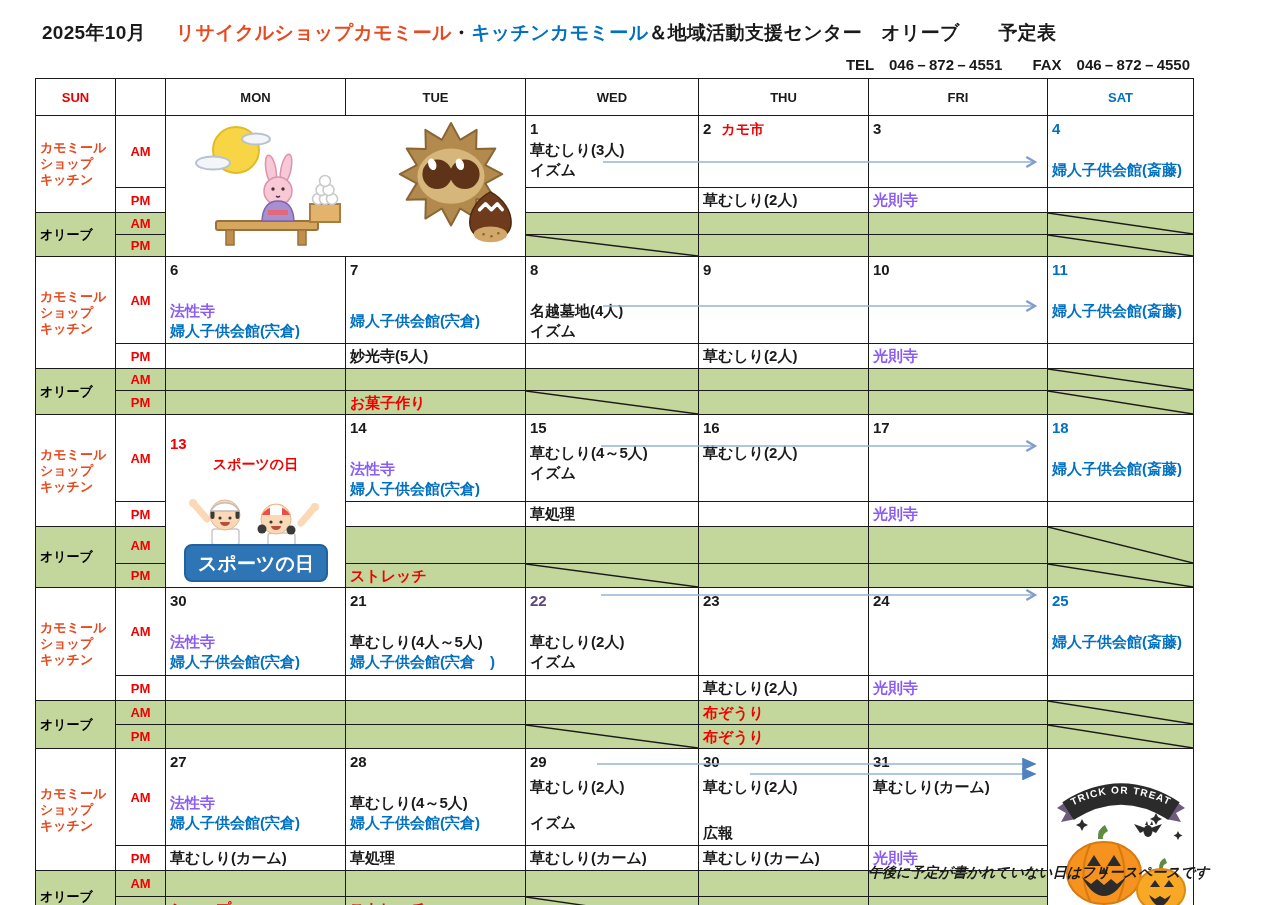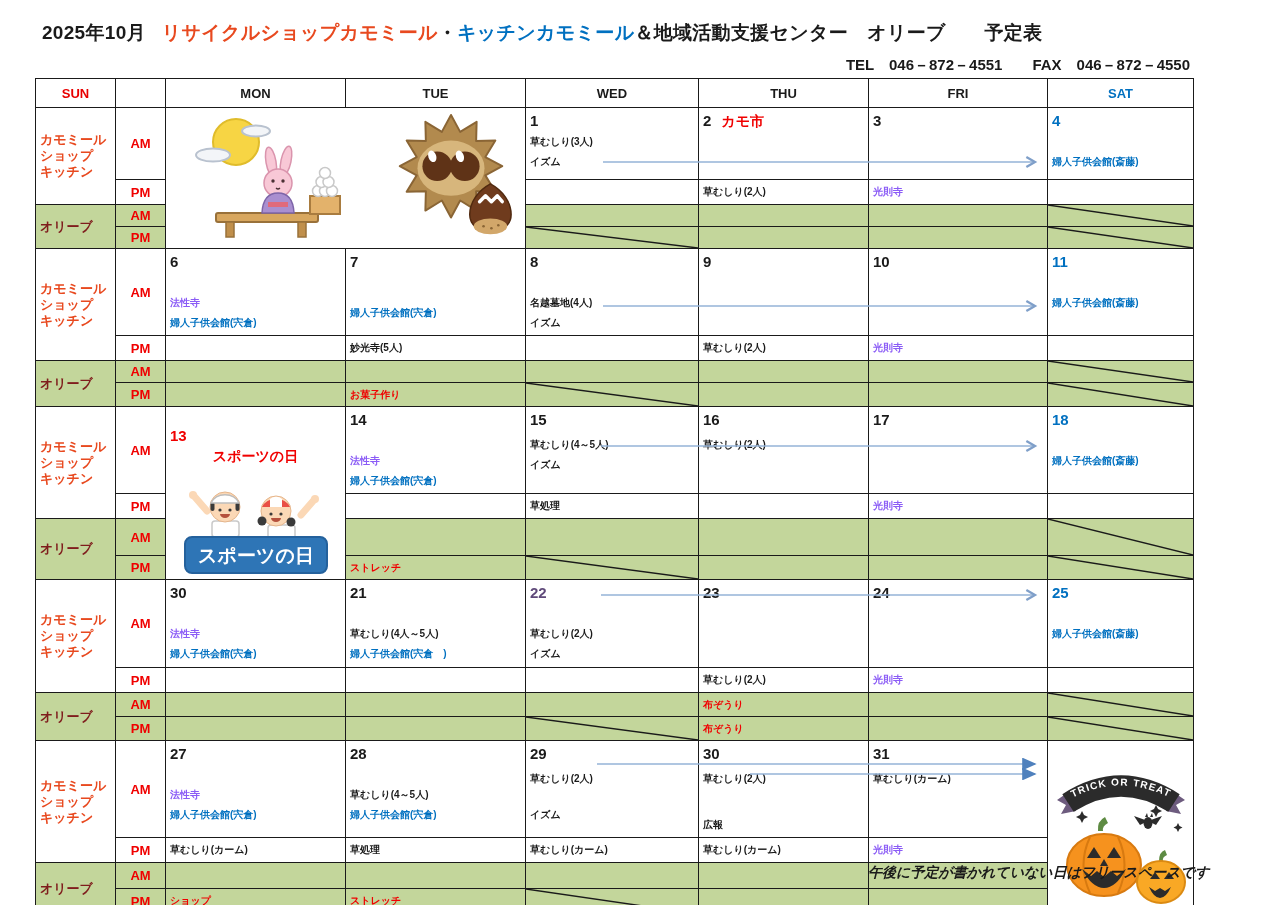--- a/index.html
+++ b/index.html
@@ -1,43 +1,43 @@
 <!DOCTYPE html>
 <html><head>
 <meta charset="utf-8">
 <style>
   html,body{margin:0;padding:0;background:#fff;}
   .page{position:relative;width:1280px;height:905px;background:#fff;overflow:hidden;
         font-family:"Liberation Sans","DejaVu Sans",sans-serif;font-weight:bold;color:#1a1a1a;}
   .title{position:absolute;left:42px;top:20px;font-size:19px;white-space:nowrap;letter-spacing:.3px;}
-  .t-month{margin-right:16px;}
+  .t-month{margin-right:30px;}
   .seg-shop{color:#e8491f;}
   .seg-kitchen{color:#0070c0;margin-top:28px;}
   .contact{position:absolute;top:56px;right:90px;font-size:15px;white-space:nowrap;}
   .note{position:absolute;left:868px;top:864px;font-size:14px;white-space:nowrap;font-style:italic;}
   .cal{position:absolute;left:35px;top:78px;width:1158px;height:784px;}
   table{border-collapse:collapse;table-layout:fixed;width:1158px;}
   td,th{border:1.5px solid #1a1a1a;padding:0;vertical-align:top;overflow:hidden;}
   th{font-size:13px;text-align:center;vertical-align:middle;background:#fff;}
   th.sun{color:#e80000;}
   th.sat{color:#0070c0;}
-  tr.rh{height:29px;}
+  tr.rh{height:37px;}
   tr.ra1{height:72px;} tr.ra2{height:75px;} tr.ra3{height:80px;} tr.ra4{height:88px;} tr.ra5{height:95px;}
   tr.rp{height:23px;} tr.ro{height:22px;} tr.rp5{height:25px;} tr.ro5{height:26px;}
   .cell{position:relative;padding:2px 4px;background:#fff;}
   .olv{background:#c3d69b;}
   .side{vertical-align:middle;padding:2px 4px;font-size:13px;background:#fff;}
   .side.olv{background:#c3d69b;}
   .kamo{color:#e8491f;white-space:pre-line;line-height:16px;font-size:13px;}
-  .olabel{color:#7f1d1d;font-size:13px;}
+  .olabel{color:#000000;font-size:13px;}
   .ampm{color:#f00000;text-align:center;vertical-align:middle;font-size:13px;background:#fff;}
   .ampm.olv{background:#c3d69b;}
   .num{font-size:15px;line-height:22px;}
   .n-blue{color:#0070c0;} .n-red{color:#f00000;margin-top:16px;} .n-purple{color:#5f497a;}
-  .ev{font-size:10px;line-height:20px;white-space:nowrap;}
+  .ev{font-size:15px;line-height:20px;white-space:nowrap;}
   .ro .ev,.ro5 .ev{line-height:19px;}
   .c-red{color:#f00000;} .c-blue{color:#0070c0;} .c-purple{color:#8b5cf6;}
   .g4{margin-top:4px;} .g6{margin-top:20px;} .g16{margin-top:16px;} .g26{margin-top:26px;} .g30{margin-top:30px;}
   .numline{display:flex;gap:10px;align-items:baseline;}
   .kamoichi{font-size:14px;}
   .imgcell{position:relative;}
   .tsukimi{position:absolute;left:26px;top:4px;}
   .kuri{position:absolute;left:216px;top:2px;}
   .sports-label{text-align:center;font-size:14px;margin-top:1px;}
   .sports{display:block;margin:3px auto 0;}

